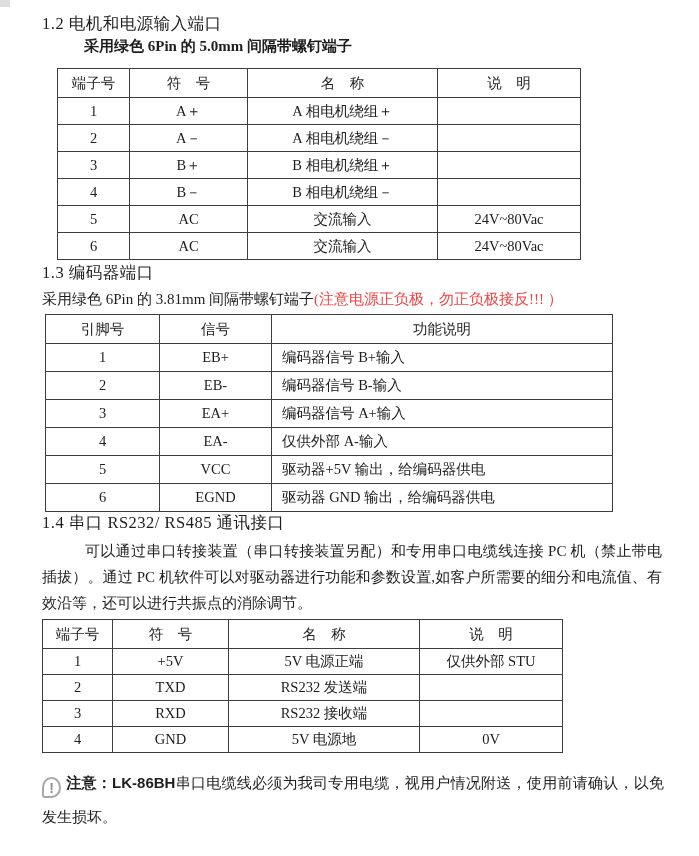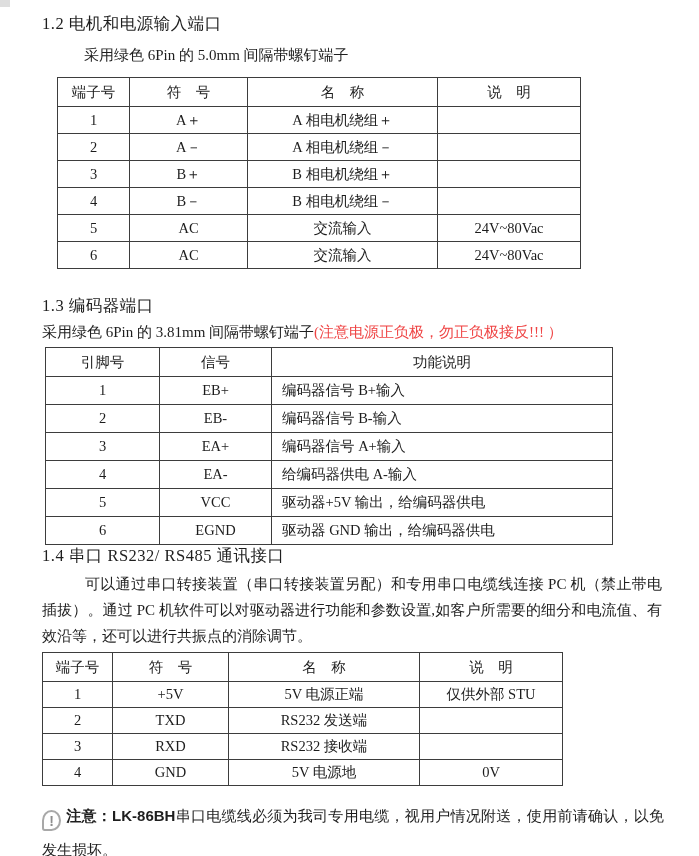--- a/index.html
+++ b/index.html
@@ -2,22 +2,22 @@
 <html><head>
 <meta charset="utf-8">
 <style>
   * { margin:0; padding:0; box-sizing:border-box; }
   html,body { width:699px; height:856px; background:#ffffff; overflow:hidden; }
   body { font-family:"Liberation Serif","DejaVu Serif",serif; color:#1e1e1e; position:relative; }
   .scan-artifact { position:absolute; left:0; top:0; width:10px; height:7px; background:#dedede; }
   .page { padding:13px 38px 0 42px; }
 
   .h-sec { font-size:16.5px; font-weight:normal; letter-spacing:.5px; line-height:21px; }
-  .intro12 { margin-top:11px; font-size:15px; line-height:20px; padding-left:42px; }
-  .h13 { margin-top:26px; }
+  .intro12 { margin-top:2px; font-size:15px; line-height:20px; padding-left:42px;font-weight:bold; }
+  .h13 { margin-top:2px; }
   .intro13 { margin-top:6px; font-size:15px; line-height:20px; }
   .red { color:#ef4444; }
   .h14 { }
   .para14 { margin-top:5px; font-size:15px; line-height:26px; text-indent:43px;
             text-align:justify; width:620px; }
 
   table { border-collapse:collapse; table-layout:fixed; }
   th,td { border:1px solid #3d3d3d; text-align:center; font-size:14.5px;
           font-weight:normal; overflow:hidden; white-space:nowrap; color:#1c1c1c; }
   th { height:29px; }
@@ -130,21 +130,21 @@
           <td>编码器信号 B-输入</td>
         </tr>
         <tr>
           <td>3</td>
           <td>EA+</td>
           <td>编码器信号 A+输入</td>
         </tr>
         <tr>
           <td>4</td>
           <td>EA-</td>
-          <td>给编码器供电 A-输入</td>
+          <td>仅供外部 A-输入</td>
         </tr>
         <tr>
           <td>5</td>
           <td>VCC</td>
           <td>驱动器+5V 输出，给编码器供电</td>
         </tr>
         <tr>
           <td>6</td>
           <td>EGND</td>
           <td>驱动器 GND 输出，给编码器供电</td>

